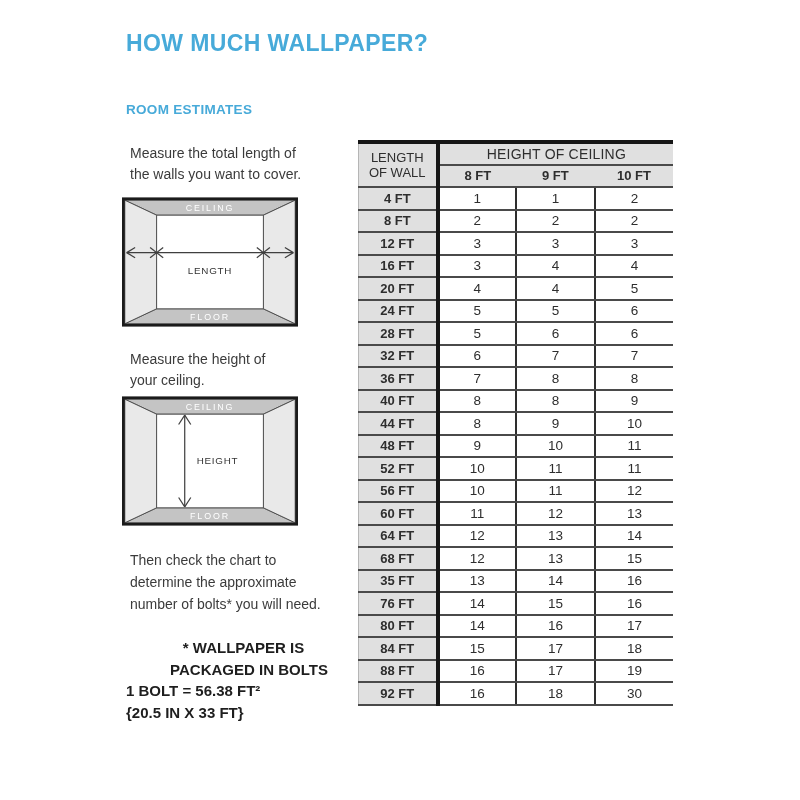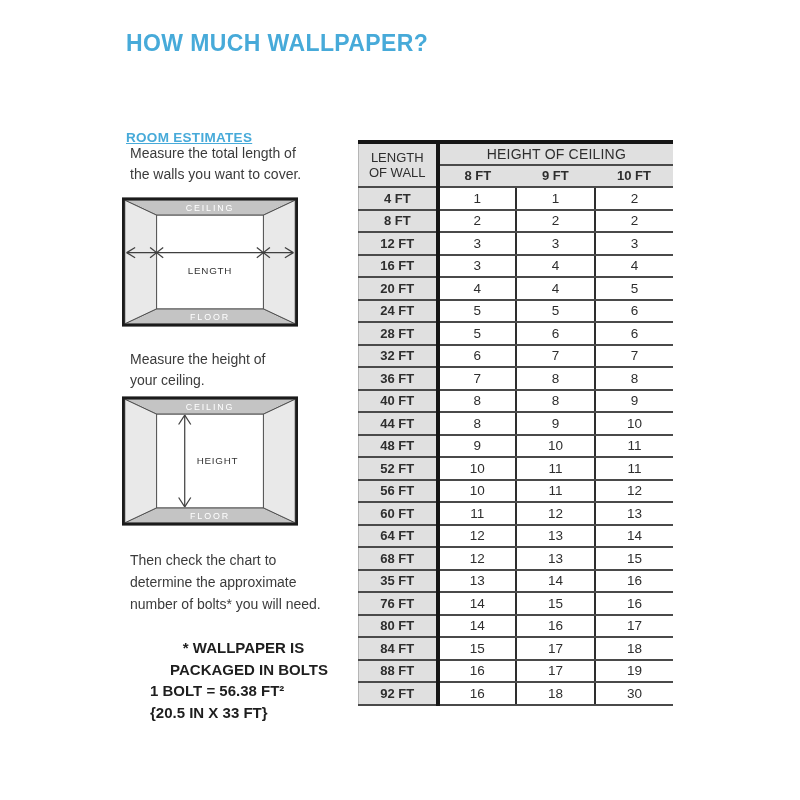--- a/index.html
+++ b/index.html
@@ -17,39 +17,39 @@
 
   .page-title{
     position:absolute;left:126px;top:30px;
     font-size:23px;font-weight:bold;letter-spacing:0.4px;
     color:var(--accent);
   }
   .section-heading{
     position:absolute;font-size:13.5px;font-weight:bold;
     letter-spacing:0.3px;color:var(--accent);
   }
-  .heading-room{left:126px;top:130px;text-decoration:underline;}
+  .heading-room{left:126px;top:102px;}
   .heading-bolts{left:358px;top:114px;width:315px;text-align:center;padding-left:34px;}
 
   .para{
     position:absolute;left:130px;width:235px;
     font-size:14px;line-height:21px;color:#3B3B3B;
     white-space:pre-line;
   }
   .para-1{top:143px;}
   .para-2{top:349px;}
   .para-3{top:549px;line-height:22px;}
 
   .note{
     position:absolute;left:126px;width:235px;
     font-size:15px;font-weight:bold;color:#1E1E1E;line-height:22px;
     white-space:pre-line;
   }
   .note-bolts{top:637px;padding-left:11px;text-indent:-11px;text-align:center;}
-  .note-size{top:680px;margin-left:24px;}
+  .note-size{top:680px;}
 
   .diagram{position:absolute;left:122px;width:176px;height:138px;}
   .diagram-1{top:193px;}
   .diagram-2{top:392px;}
   .diagram svg{display:block;width:100%;height:100%;}
   .diagram .surface{stroke:#4C4C4C;stroke-width:1;}
   .diagram .dark{fill:var(--wall-dark);}
   .diagram .side{fill:var(--wall-side);}
   .diagram .inner{fill:#fff;stroke:#4C4C4C;stroke-width:1;}
   .diagram .frame{fill:none;stroke:#1B1B1B;stroke-width:3;}

